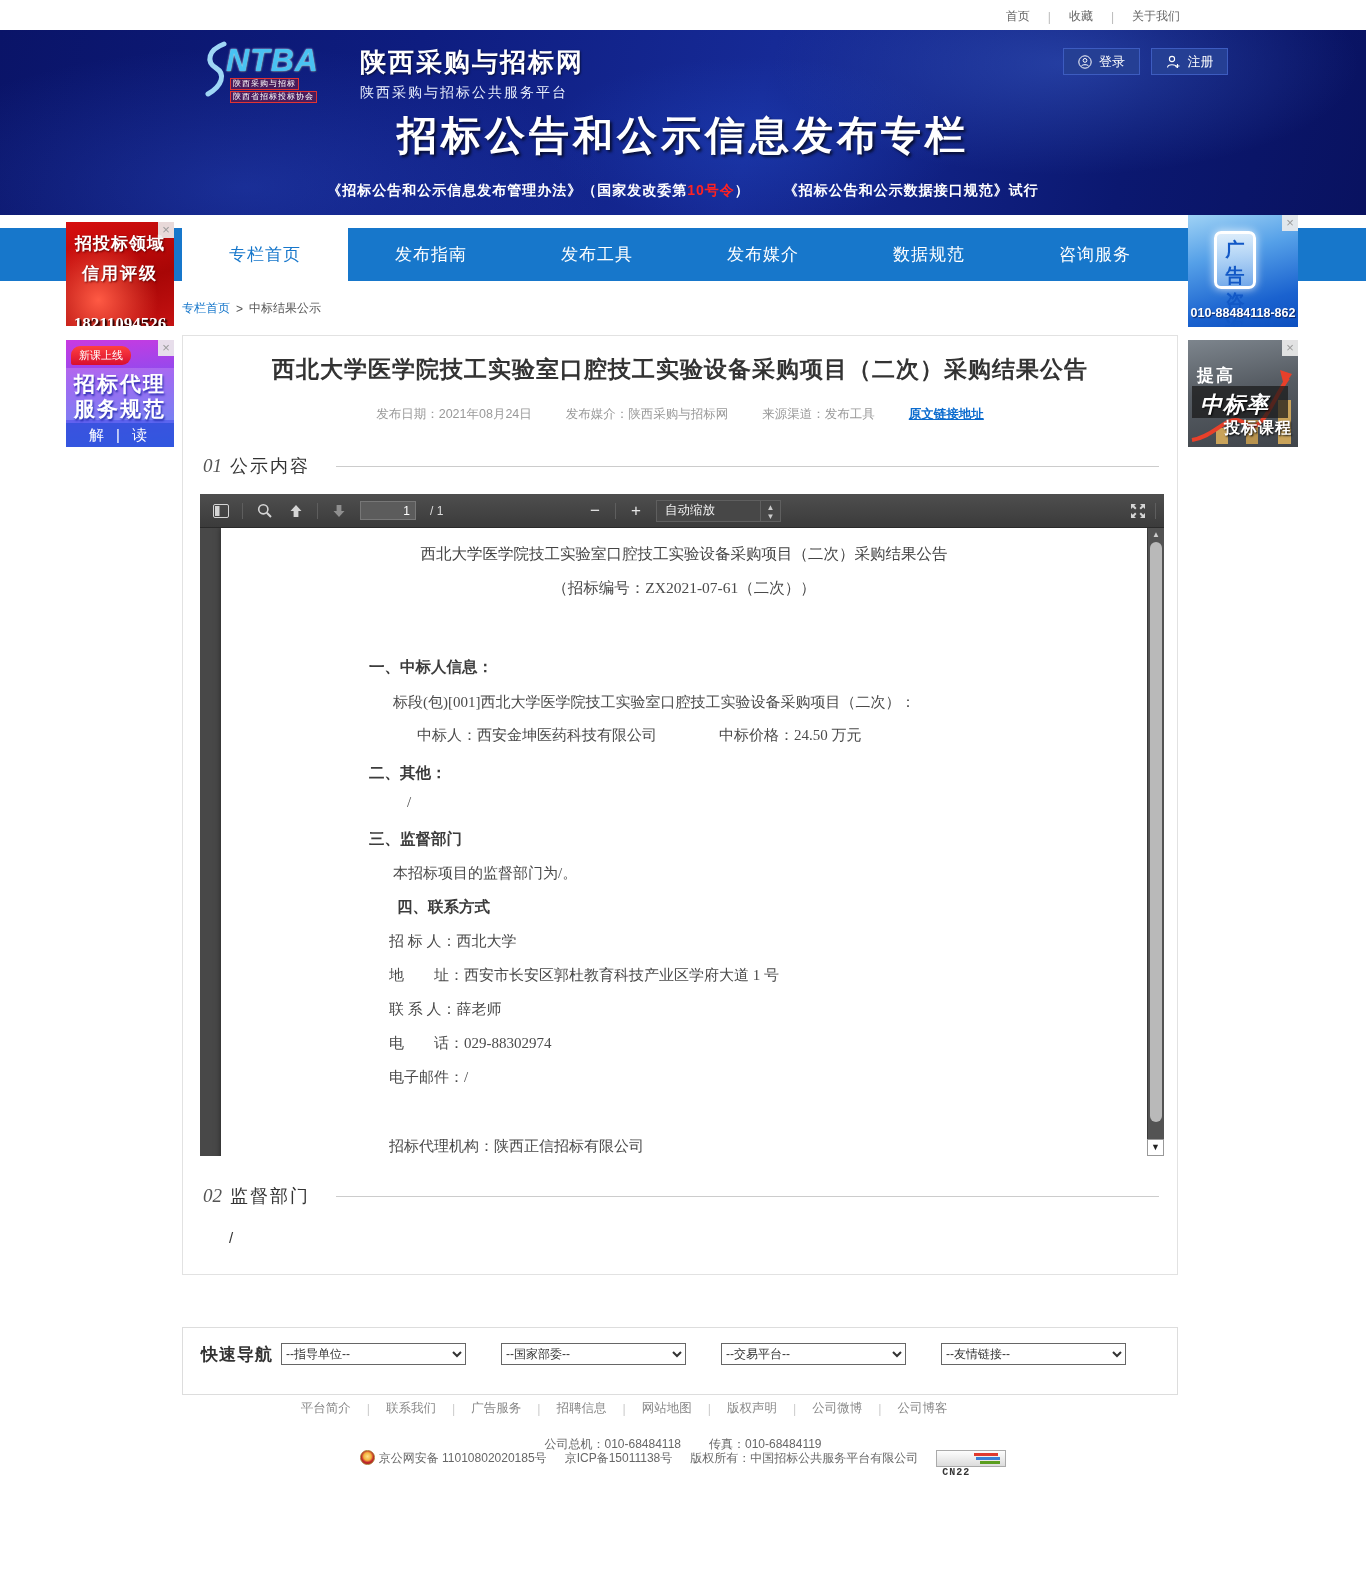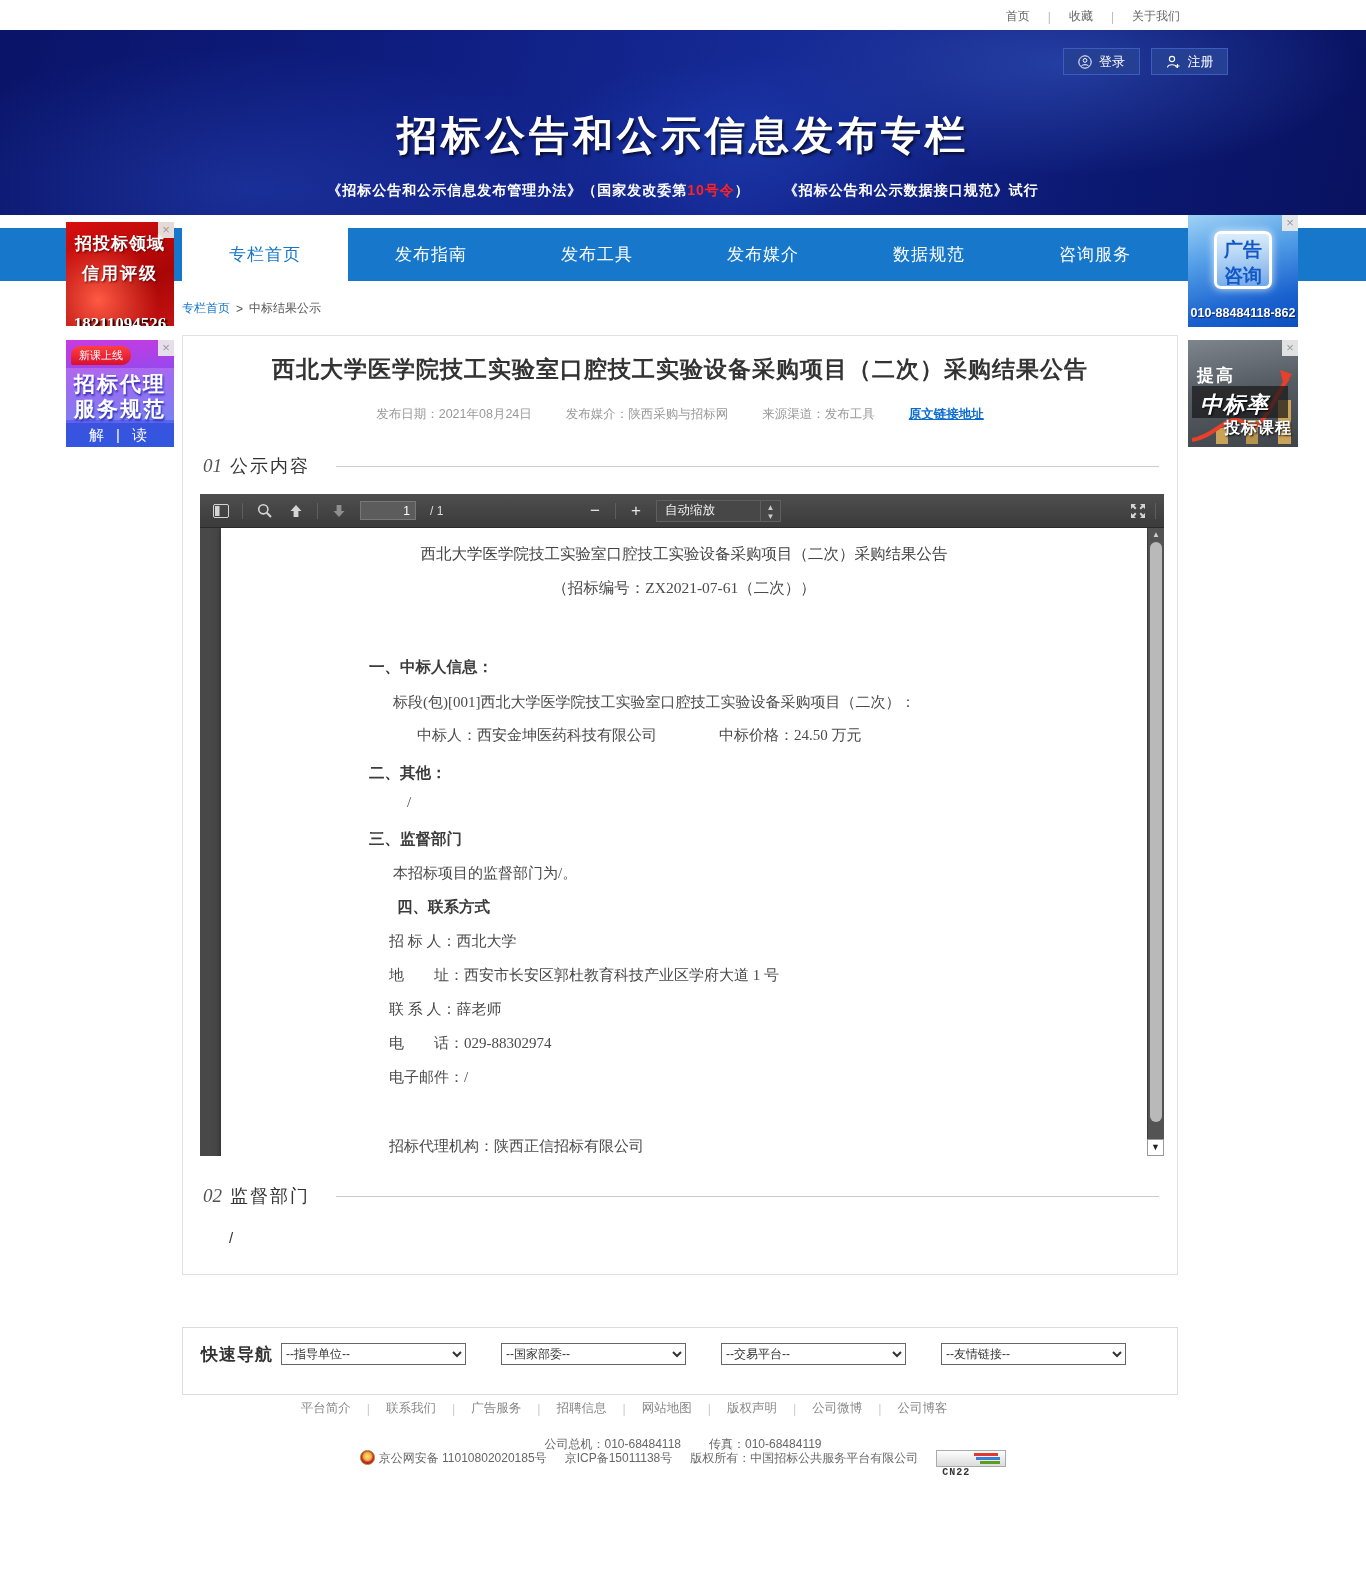--- a/index.html
+++ b/index.html
@@ -64,21 +64,21 @@
     background:linear-gradient(175deg,#c93ae0 0%, #8a4cf0 40%, #5d64ef 75%, #4a6cf0 100%); color:#fff; }
   .ad-course-l .badge { position:absolute; left:5px; top:6px; background:linear-gradient(180deg,#ff4040,#d80f2f);
     border-radius:9px 9px 9px 2px; font-size:11px; padding:2px 8px; color:#fff; }
   .ad-course-l .band { position:absolute; left:0; top:28px; width:108px; height:52px; background:rgba(255,255,255,.18); }
   .ad-course-l .l1 { position:absolute; left:0; top:30px; width:108px; text-align:center; font-size:21px; font-weight:bold; letter-spacing:2px; text-shadow:1px 2px 2px rgba(20,30,160,.8); }
   .ad-course-l .l2 { position:absolute; left:0; top:55px; width:108px; text-align:center; font-size:21px; font-weight:bold; letter-spacing:2px; text-shadow:1px 2px 2px rgba(20,30,160,.8); }
   .ad-course-l .foot { position:absolute; left:0; bottom:0; width:108px; height:24px; background:rgba(30,70,210,.55);
     text-align:center; font-size:15px; letter-spacing:4px; line-height:24px; }
   .ad-consult { left:1188px; top:215px; width:110px; height:112px;
     background:linear-gradient(165deg,#9fd2f5 0%, #55a0e8 35%, #1a62cf 75%, #0d4fbf 100%); }
-  .ad-consult .sq { position:absolute; left:26px; top:16px; width:58px; height:58px; border:3px solid #fff; border-radius:7px;
+  .ad-consult .sq { position:absolute; left:26px; top:16px; width:42px; height:58px; border:3px solid #fff; border-radius:7px;
     background:linear-gradient(180deg,rgba(255,255,255,.75),rgba(200,228,255,.45));
     text-align:center; color:#1258c6; font-weight:bold; font-size:19px; line-height:26px; padding-top:3px;
     box-shadow:0 0 8px rgba(255,255,255,.8); font-family:"Liberation Serif",serif; }
   .ad-consult .phone { position:absolute; left:0; bottom:7px; width:110px; text-align:center; color:#fff; font-size:12.5px; font-weight:bold; text-shadow:1px 1px 1px rgba(0,0,40,.6); }
   .ad-rate { left:1188px; top:340px; width:110px; height:107px;
     background:linear-gradient(170deg,#7d858d 0%, #565c63 45%, #3f444a 100%); color:#fff; }
   .ad-rate .l1 { position:absolute; left:9px; top:24px; font-size:17px; font-weight:bold; letter-spacing:2px; }
   .ad-rate .band { position:absolute; left:4px; top:46px; width:96px; height:32px; background:rgba(25,25,25,.72); }
   .ad-rate .l2 { position:absolute; left:12px; top:50px; font-size:22px; font-weight:bold; font-style:italic; letter-spacing:1px; text-shadow:1px 1px 2px #000; }
   .ad-rate .l3 { position:absolute; right:6px; bottom:8px; font-size:16px; font-weight:bold; letter-spacing:1px; text-shadow:1px 1px 2px #000; }
@@ -172,20 +172,34 @@
   <div class="topbar-links">
     <span class="tlink">首页</span>
     <span class="tsep">|</span>
     <span class="tlink">收藏</span>
     <span class="tsep">|</span>
     <span class="tlink">关于我们</span>
   </div>
 </div>
 
 <div class="header">
+  <div class="logo-wrap">
+    <div class="logo-mark">
+      <svg width="30" height="60" viewBox="0 0 30 60">
+        <path d="M24,4 C8,10 6,22 16,28 C26,34 22,46 8,54" stroke="#9fd6f5" stroke-width="5" fill="none" stroke-linecap="round"></path>
+      </svg>
+      <span class="logo-acronym">NTBA</span>
+      <span class="logo-box b1">陕西采购与招标</span>
+      <span class="logo-box b2">陕西省招标投标协会</span>
+    </div>
+    <div class="site-names">
+      <div class="site-name">陕西采购与招标网</div>
+      <div class="site-sub">陕西采购与招标公共服务平台</div>
+    </div>
+  </div>
 
   <div class="auth login">
     <div class="auth-btn">
       <svg width="14" height="14" viewBox="0 0 14 14">
         <circle cx="7" cy="7" r="6.2" stroke="#fff" stroke-width="1" fill="none"></circle>
         <circle cx="7" cy="5.4" r="1.9" stroke="#fff" stroke-width="1" fill="none"></circle>
         <path d="M3.4,11.2 C4.1,9.2 9.9,9.2 10.6,11.2" stroke="#fff" stroke-width="1" fill="none"></path>
       </svg>
       <span>登录</span>
     </div>

